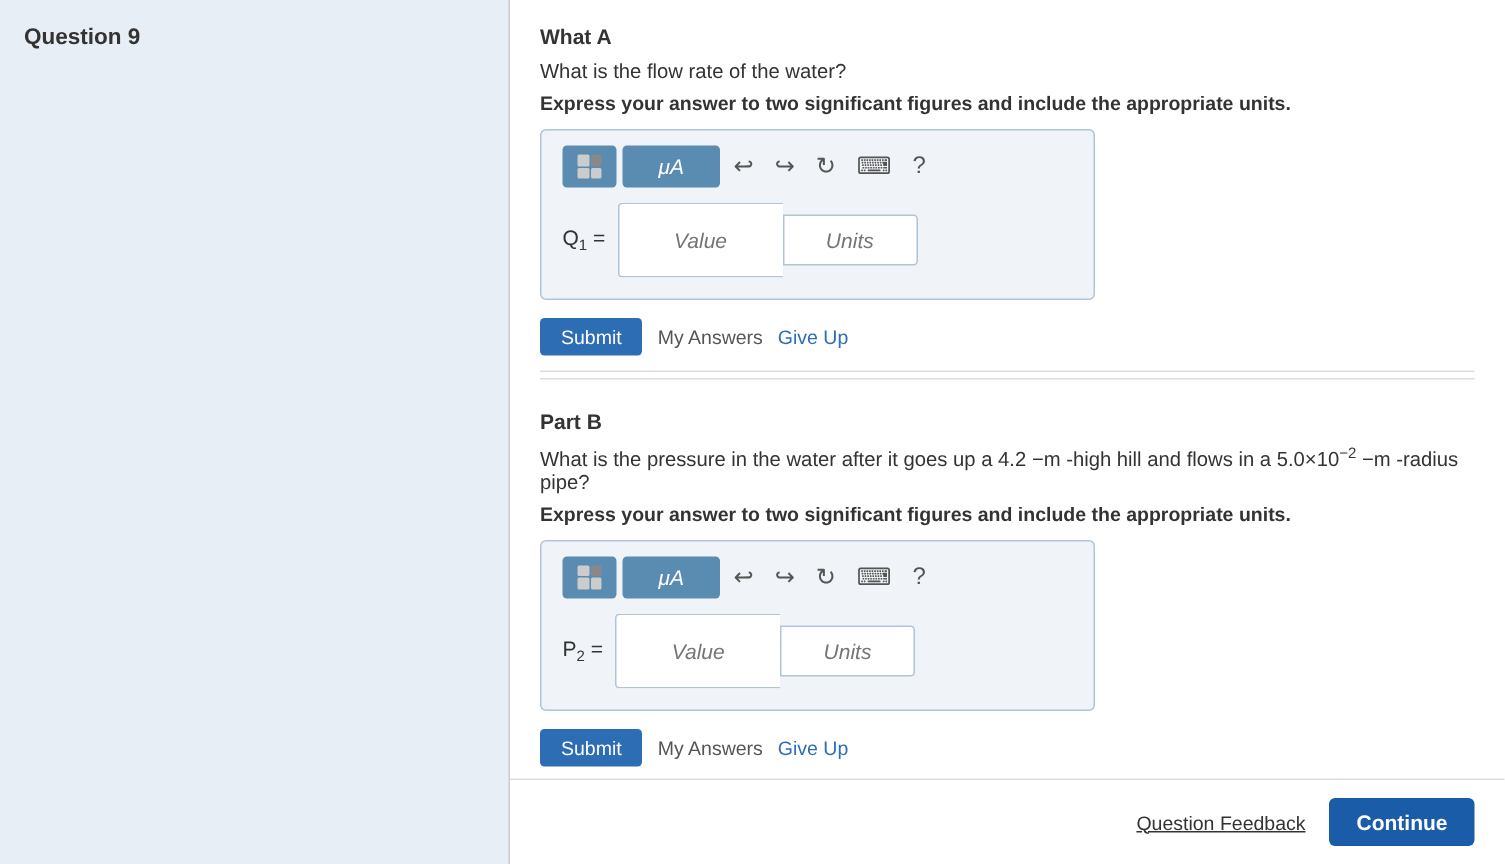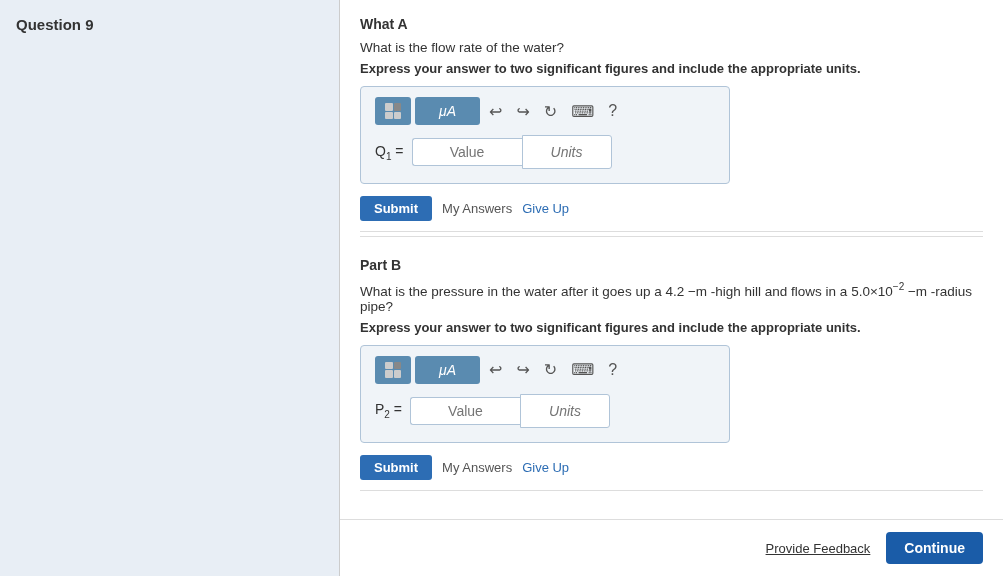--- a/index.html
+++ b/index.html
@@ -129,25 +129,26 @@
       font-size: 14px;
       margin-right: 8px;
       color: #333;
       white-space: nowrap;
     }
     .value-input {
       border: 1px solid #b0c4d8;
       border-right: none;
       border-radius: 3px 0 0 3px;
       background: #fff;
-      height: 28px;
+      height: 50px;
       width: 110px;
       font-size: 14px;
       color: #999;
       text-align: center;
+      font-style: italic;
       outline: none;
       cursor: text;
     }
     .units-input {
       border: 1px solid #b0c4d8;
       border-radius: 0 3px 3px 0;
       background: #fff;
       height: 34px;
       width: 90px;
       font-size: 14px;
@@ -165,21 +166,21 @@
       margin-top: 4px;
     }
     .submit-btn {
       background: #2d6db4;
       color: #fff;
       border: none;
       border-radius: 3px;
       padding: 5px 14px;
       font-size: 13px;
       cursor: pointer;
-      font-weight: bold;
+      font-weight: normal;
     }
 
     .action-link {
       color: #555;
       font-size: 13px;
       text-decoration: none;
       cursor: pointer;
     }
     .action-link.give-up {
       color: #2d6db4;
@@ -317,17 +318,17 @@
 
     
     <div class="action-row">
       <button class="submit-btn">Submit</button>
       <span class="action-link">My Answers</span>
       <a class="action-link give-up">Give Up</a>
     </div>
   </div>
 
   <div class="bottom-bar">
-    <a class="provide-feedback-link">Provide Feedback</a>
+    <a class="provide-feedback-link">Question Feedback</a>
     <button class="continue-btn">Continue</button>
   </div>
 
 </div>
 
 </body></html>

